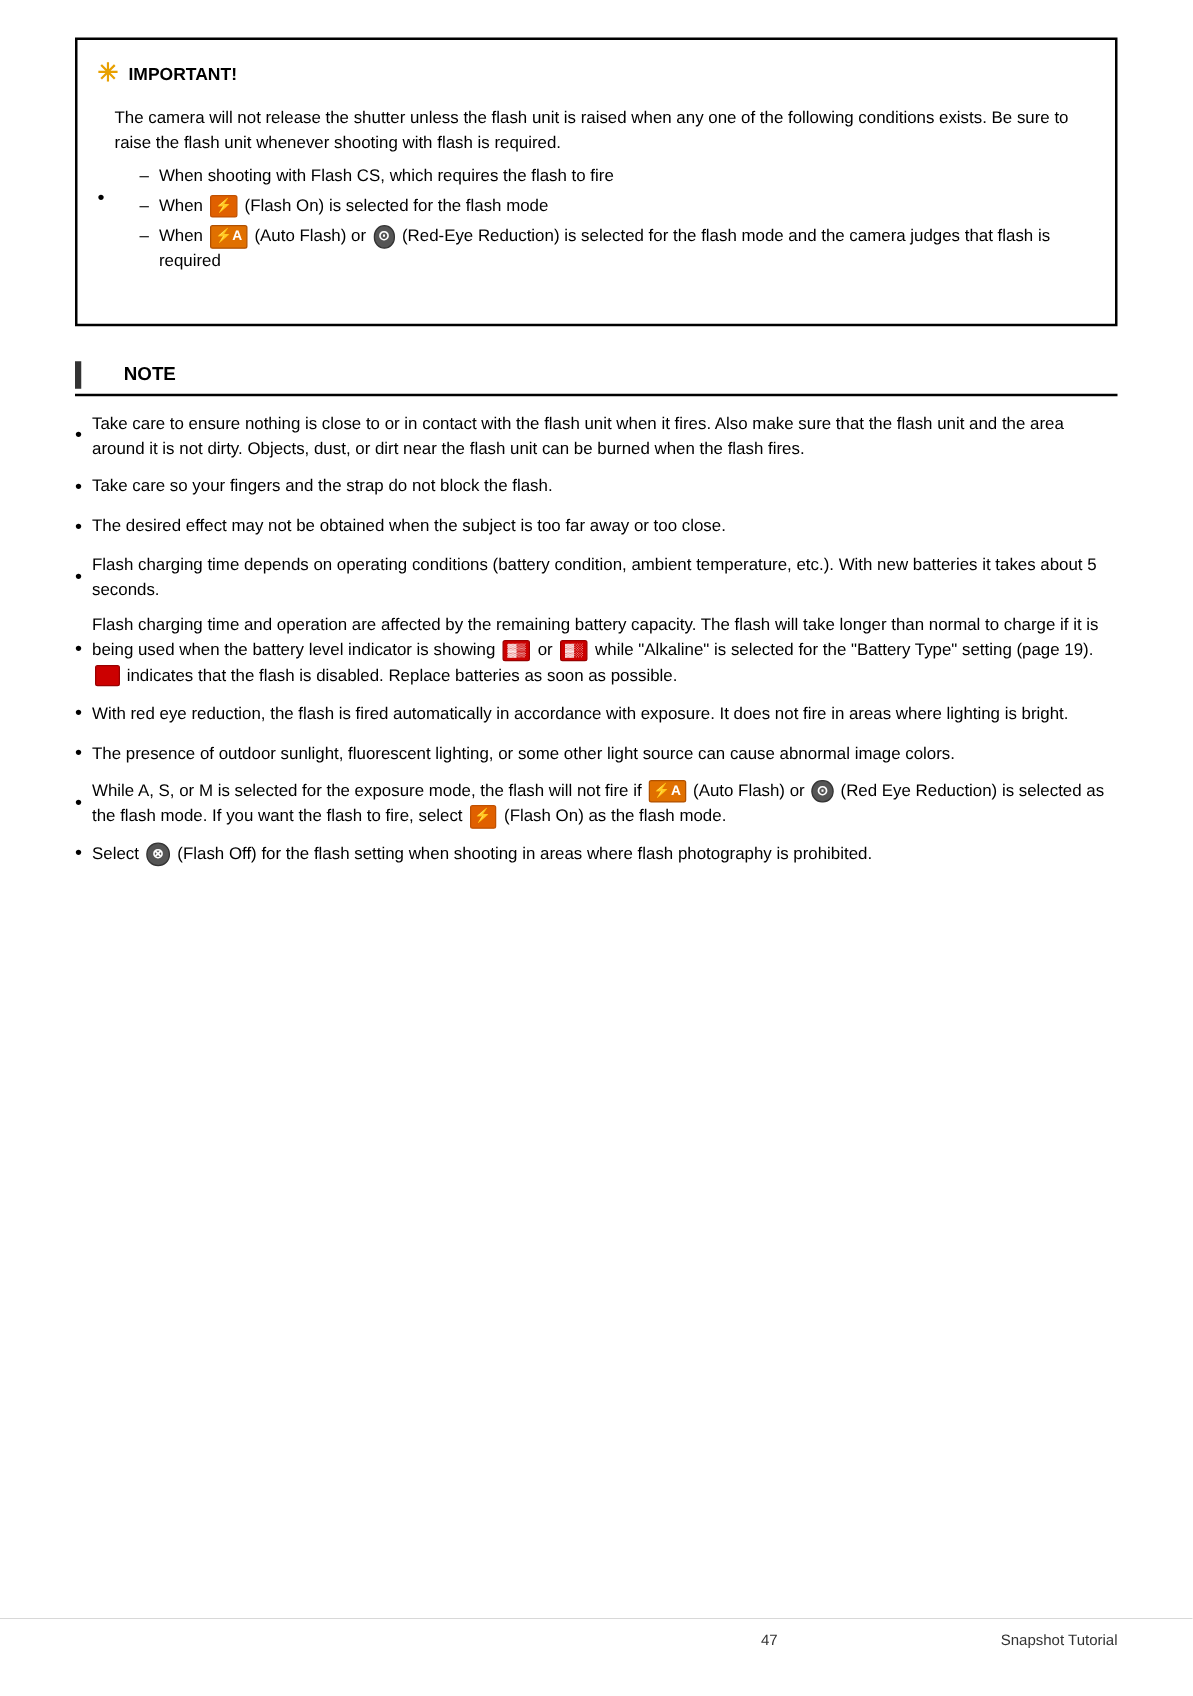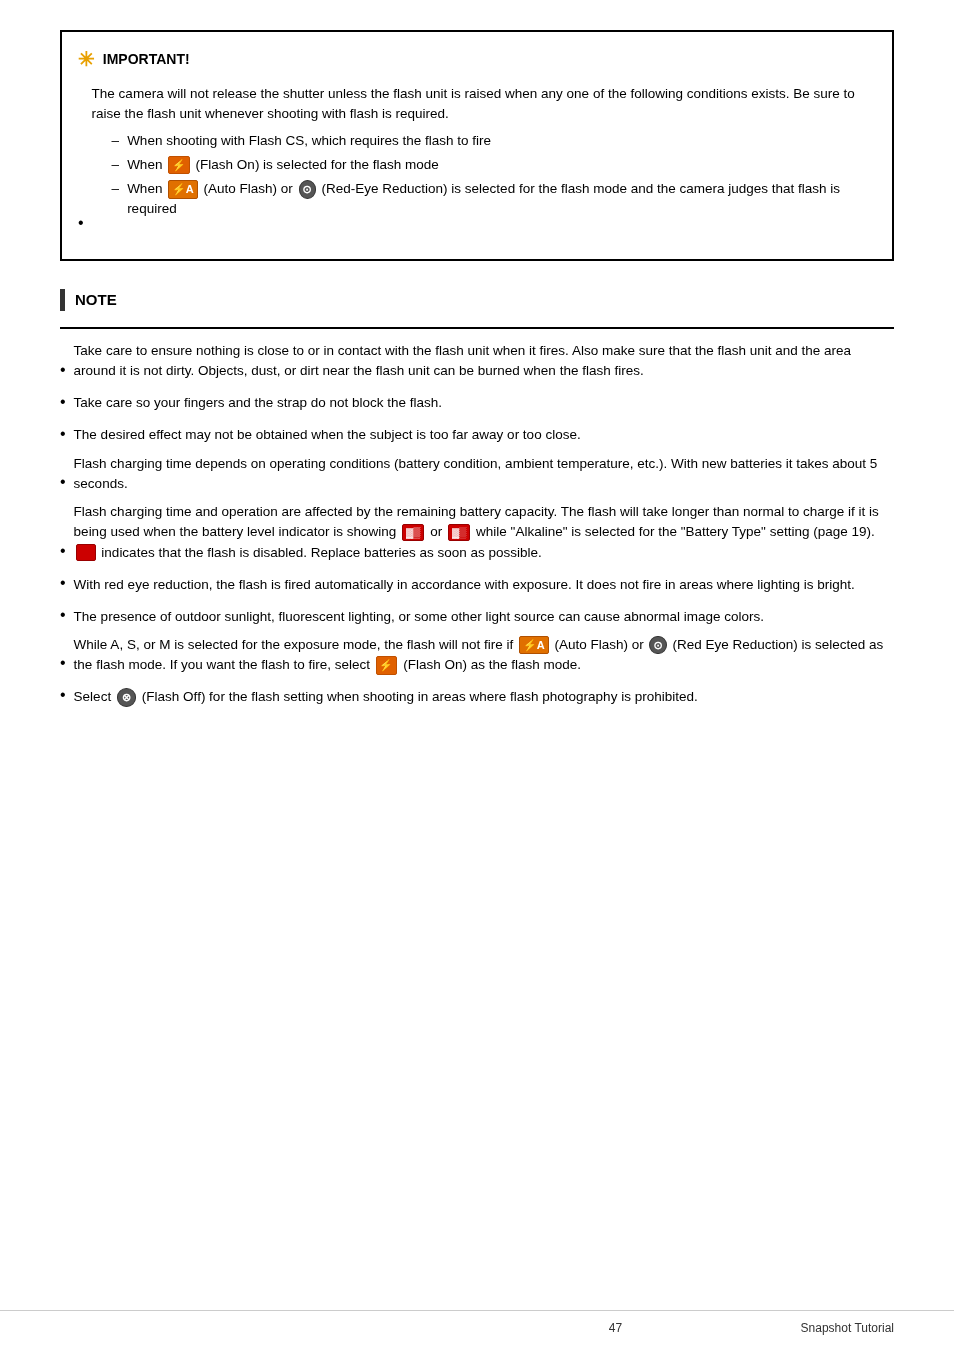--- a/index.html
+++ b/index.html
@@ -41,41 +41,42 @@
       margin-bottom: 20px;
     }
 
     .note-header {
       display: flex;
       align-items: center;
       font-weight: bold;
       font-size: 15px;
       margin-bottom: 12px;
       border-bottom: 2px solid #000;
-      padding-bottom: 16px;
+      padding-bottom: 4px;
+      gap: 24px;
     }
 
     .note-bar {
       display: inline-block;
       width: 5px;
       height: 22px;
       background: #333;
       margin-right: 10px;
       flex-shrink: 0;
     }
 
     ul.bullet-list {
       list-style: none;
       padding: 0;
       margin: 0;
     }
 
     ul.bullet-list > li {
       display: flex;
-      align-items: flex-end;
+      align-items: center;
       margin-bottom: 8px;
       padding-left: 0;
     }
 
     ul.bullet-list > li::before {
       content: "•";
       font-size: 16px;
       margin-right: 8px;
       flex-shrink: 0;
       margin-top: 0px;
@@ -172,21 +173,21 @@
 
     .page-footer {
       position: fixed;
       bottom: 20px;
       left: 0;
       right: 0;
       width: 954px;
       display: flex;
       justify-content: space-between;
       align-items: center;
-      padding: 0 60px;
+      padding: 16px 60px;
       border-top: 1px solid #ccc;
       padding-top: 8px;
       font-size: 12px;
       color: #333;
     }
 
     .footer-page-num {
       flex: 1;
       text-align: center;
     }

